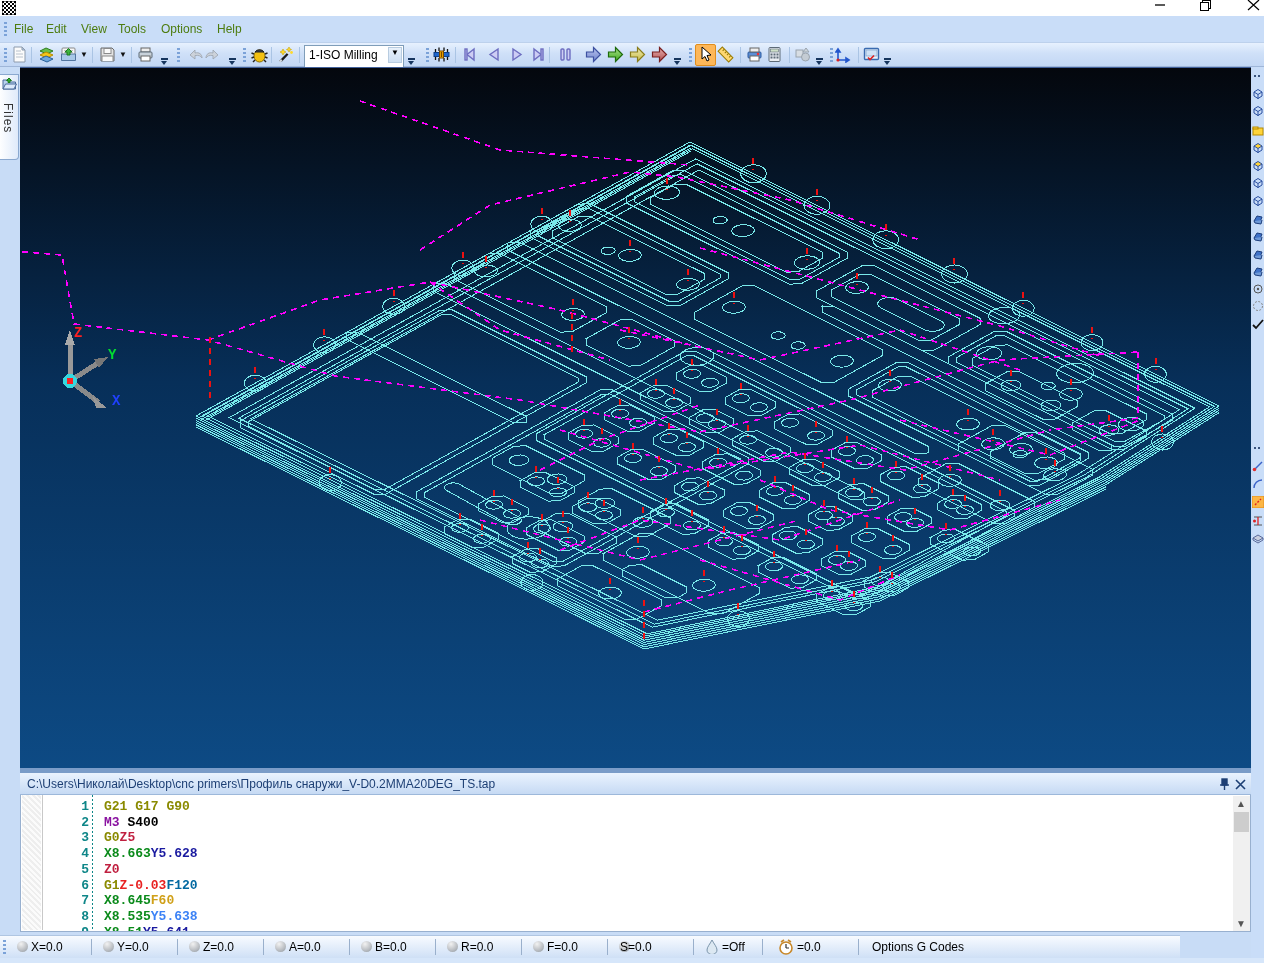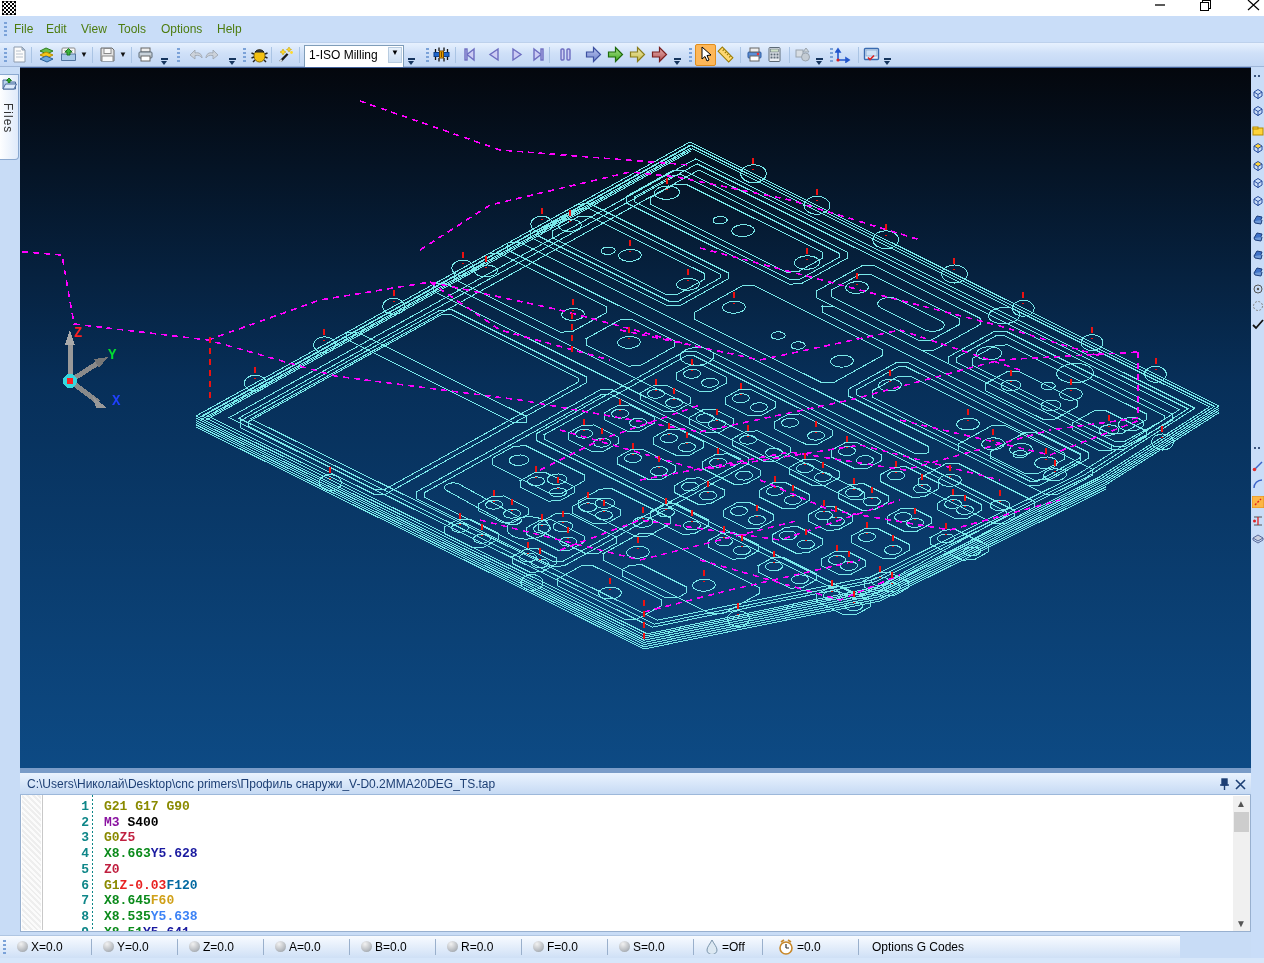--- a/index.html
+++ b/index.html
@@ -802,21 +802,21 @@
     <div class="sphere" style="left:361px"></div>
     <span class="it" style="left:375px">B=0.0</span>
     <div class="ssep" style="left:435px"></div>
     <div class="sphere" style="left:447px"></div>
     <span class="it" style="left:461px">R=0.0</span>
     <div class="ssep" style="left:521px"></div>
     <div class="sphere" style="left:533px"></div>
     <span class="it" style="left:547px">F=0.0</span>
     <div class="ssep" style="left:607px"></div>
     <div class="sphere" style="left:619px"></div>
-    <span class="it" style="left:633px">S=0.0</span>
+    <span class="it" style="left:620px">S=0.0</span>
     <div class="ssep" style="left:693px"></div>
     <svg class="mini" style="left:706px;top:3px" width="12" height="15">
       <path d="M6,1 C8,5 11,8 11,11 a5,4.5 0 0 1 -10,0 C1,8 4,5 6,1 z" fill="#dce8f2" stroke="#7a94aa"></path>
     </svg>
     <span class="it" style="left:722px">=Off</span>
     <div class="ssep" style="left:762px"></div>
     <svg class="mini" style="left:778px;top:3px" width="16" height="16">
       <circle cx="8" cy="9" r="6" fill="#fff" stroke="#c8882a" stroke-width="1.6"></circle>
       <path d="M8,9 L8,5 M8,9 L11,9" stroke="#333" stroke-width="1.2"></path>
       <path d="M3,3 l3,-2 M13,3 l-3,-2" stroke="#c8882a" stroke-width="1.6"></path>

